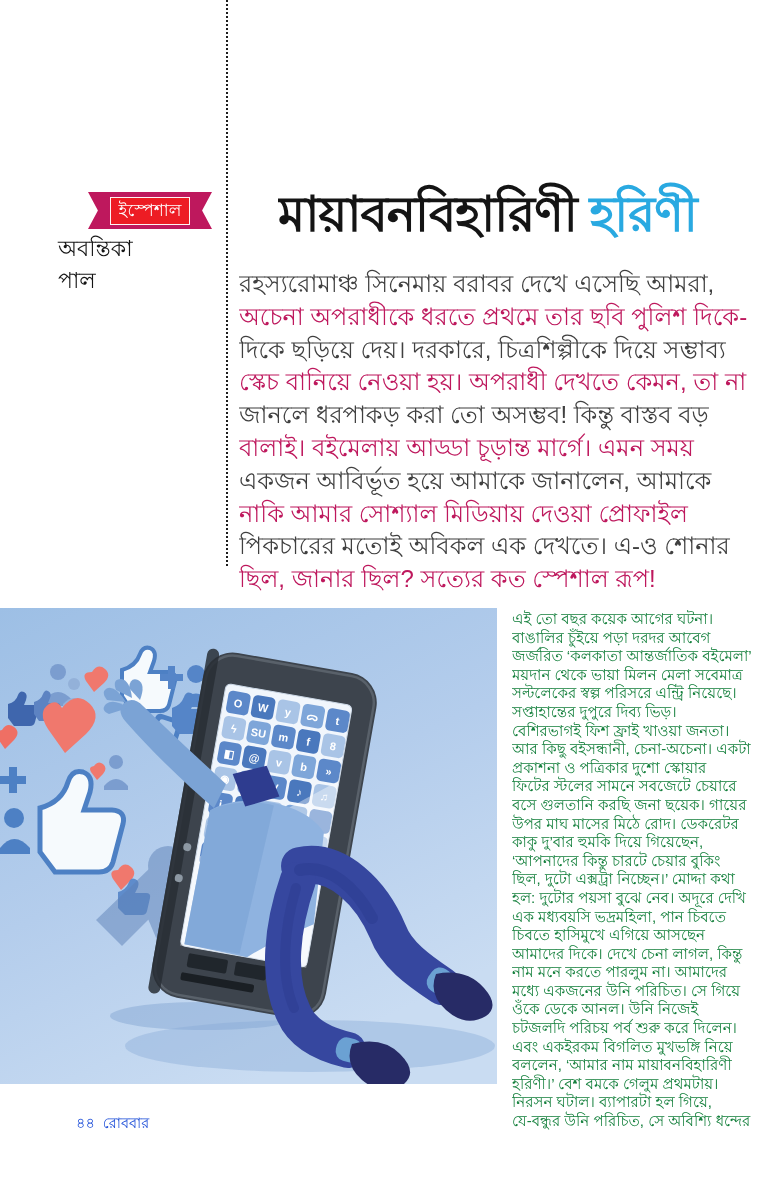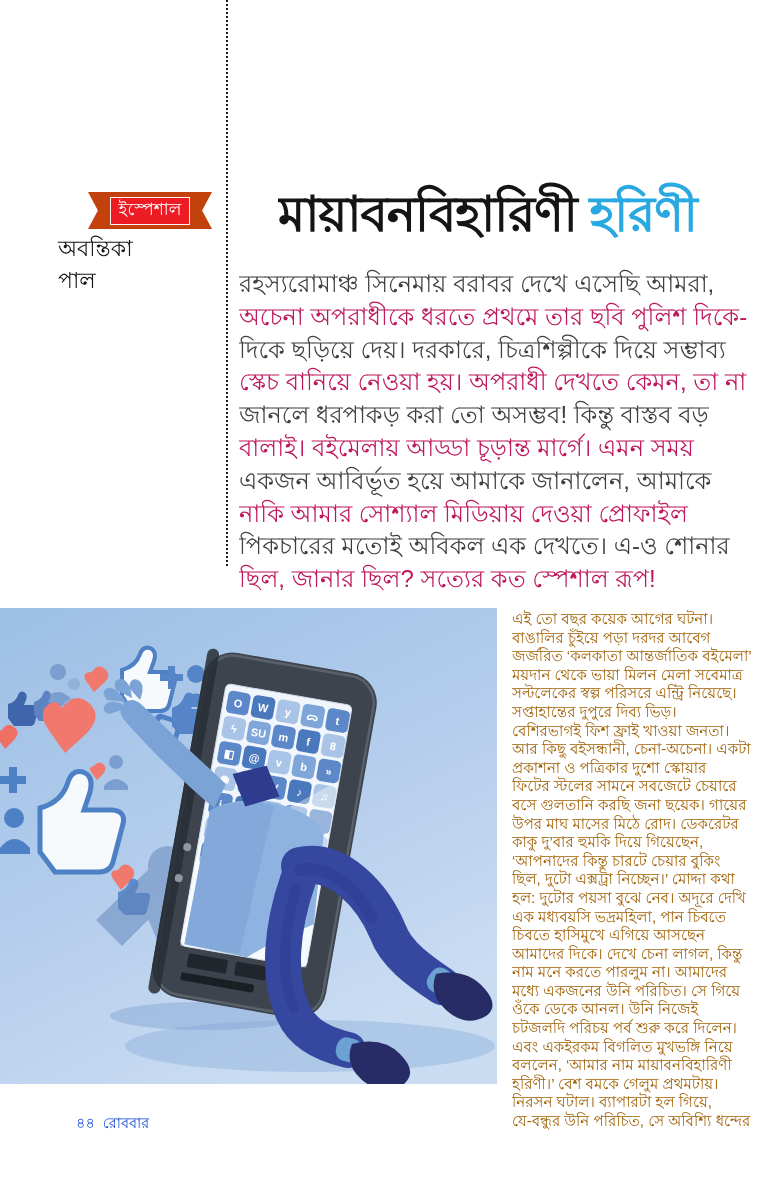--- a/index.html
+++ b/index.html
@@ -3,23 +3,23 @@
 <meta charset="utf-8">
 <style>
   html,body{margin:0;padding:0;background:#e8e8e8;}
   .page{position:relative;width:770px;height:1197px;background:#ffffff;
         font-family:"Liberation Sans",sans-serif;overflow:hidden;margin:0 auto;}
 
   
   .dotted-rule{position:absolute;left:226px;top:0;height:566px;width:0;
                border-left:2px dotted #1c1c1c;}
   .ribbon{position:absolute;left:88px;top:192px;width:124px;height:37px;
-          background:#c2410c;
+          background:#be185d;
           clip-path:polygon(0 0,100% 0,92% 50%,100% 100%,0 100%,8% 50%);
-          display:flex;align-items:center;justify-content:center;font-family:Liberation Mono, monospace;}
+          display:flex;align-items:center;justify-content:center;}
   .ribbon-inner{background:#ed1c24;border:1px solid rgba(255,255,255,.95);
                 padding:2px 8px;color:#fff;font-size:17px;line-height:22px;
                 white-space:nowrap;}
   .author{position:absolute;left:58px;top:233px;width:178px;
           font-size:22px;line-height:32px;color:#141414;}
 
   
   .headline{position:absolute;left:238px;top:178px;width:532px;
             font-size:49px;line-height:72px;white-space:nowrap;
             font-weight:600;letter-spacing:-1px;color:#141414;overflow:hidden;margin-left:40px;}
@@ -28,21 +28,21 @@
   .intro .line{font-size:24px;line-height:32.8px;white-space:nowrap;}
   .line-black{color:#404040;}
   .line-blue{color:#be185d;}
 
   
   .illustration{position:absolute;left:0;top:608px;width:497px;height:476px;}
 
   
   .body-col{position:absolute;left:512px;top:610px;width:258px;height:524px;
             overflow:hidden;}
-  .body-col .line{font-size:15px;line-height:18.6px;color:#a16207;white-space:nowrap;}
+  .body-col .line{font-size:15px;line-height:18.6px;color:#15803d;white-space:nowrap;}
 
   
   .footer{position:absolute;left:76px;top:1112px;font-size:14.5px;color:#1d4ed8;}
   .footer span{margin-right:4px;}
 </style>
 </head>
 <body>
 
 <div class="page">
 

